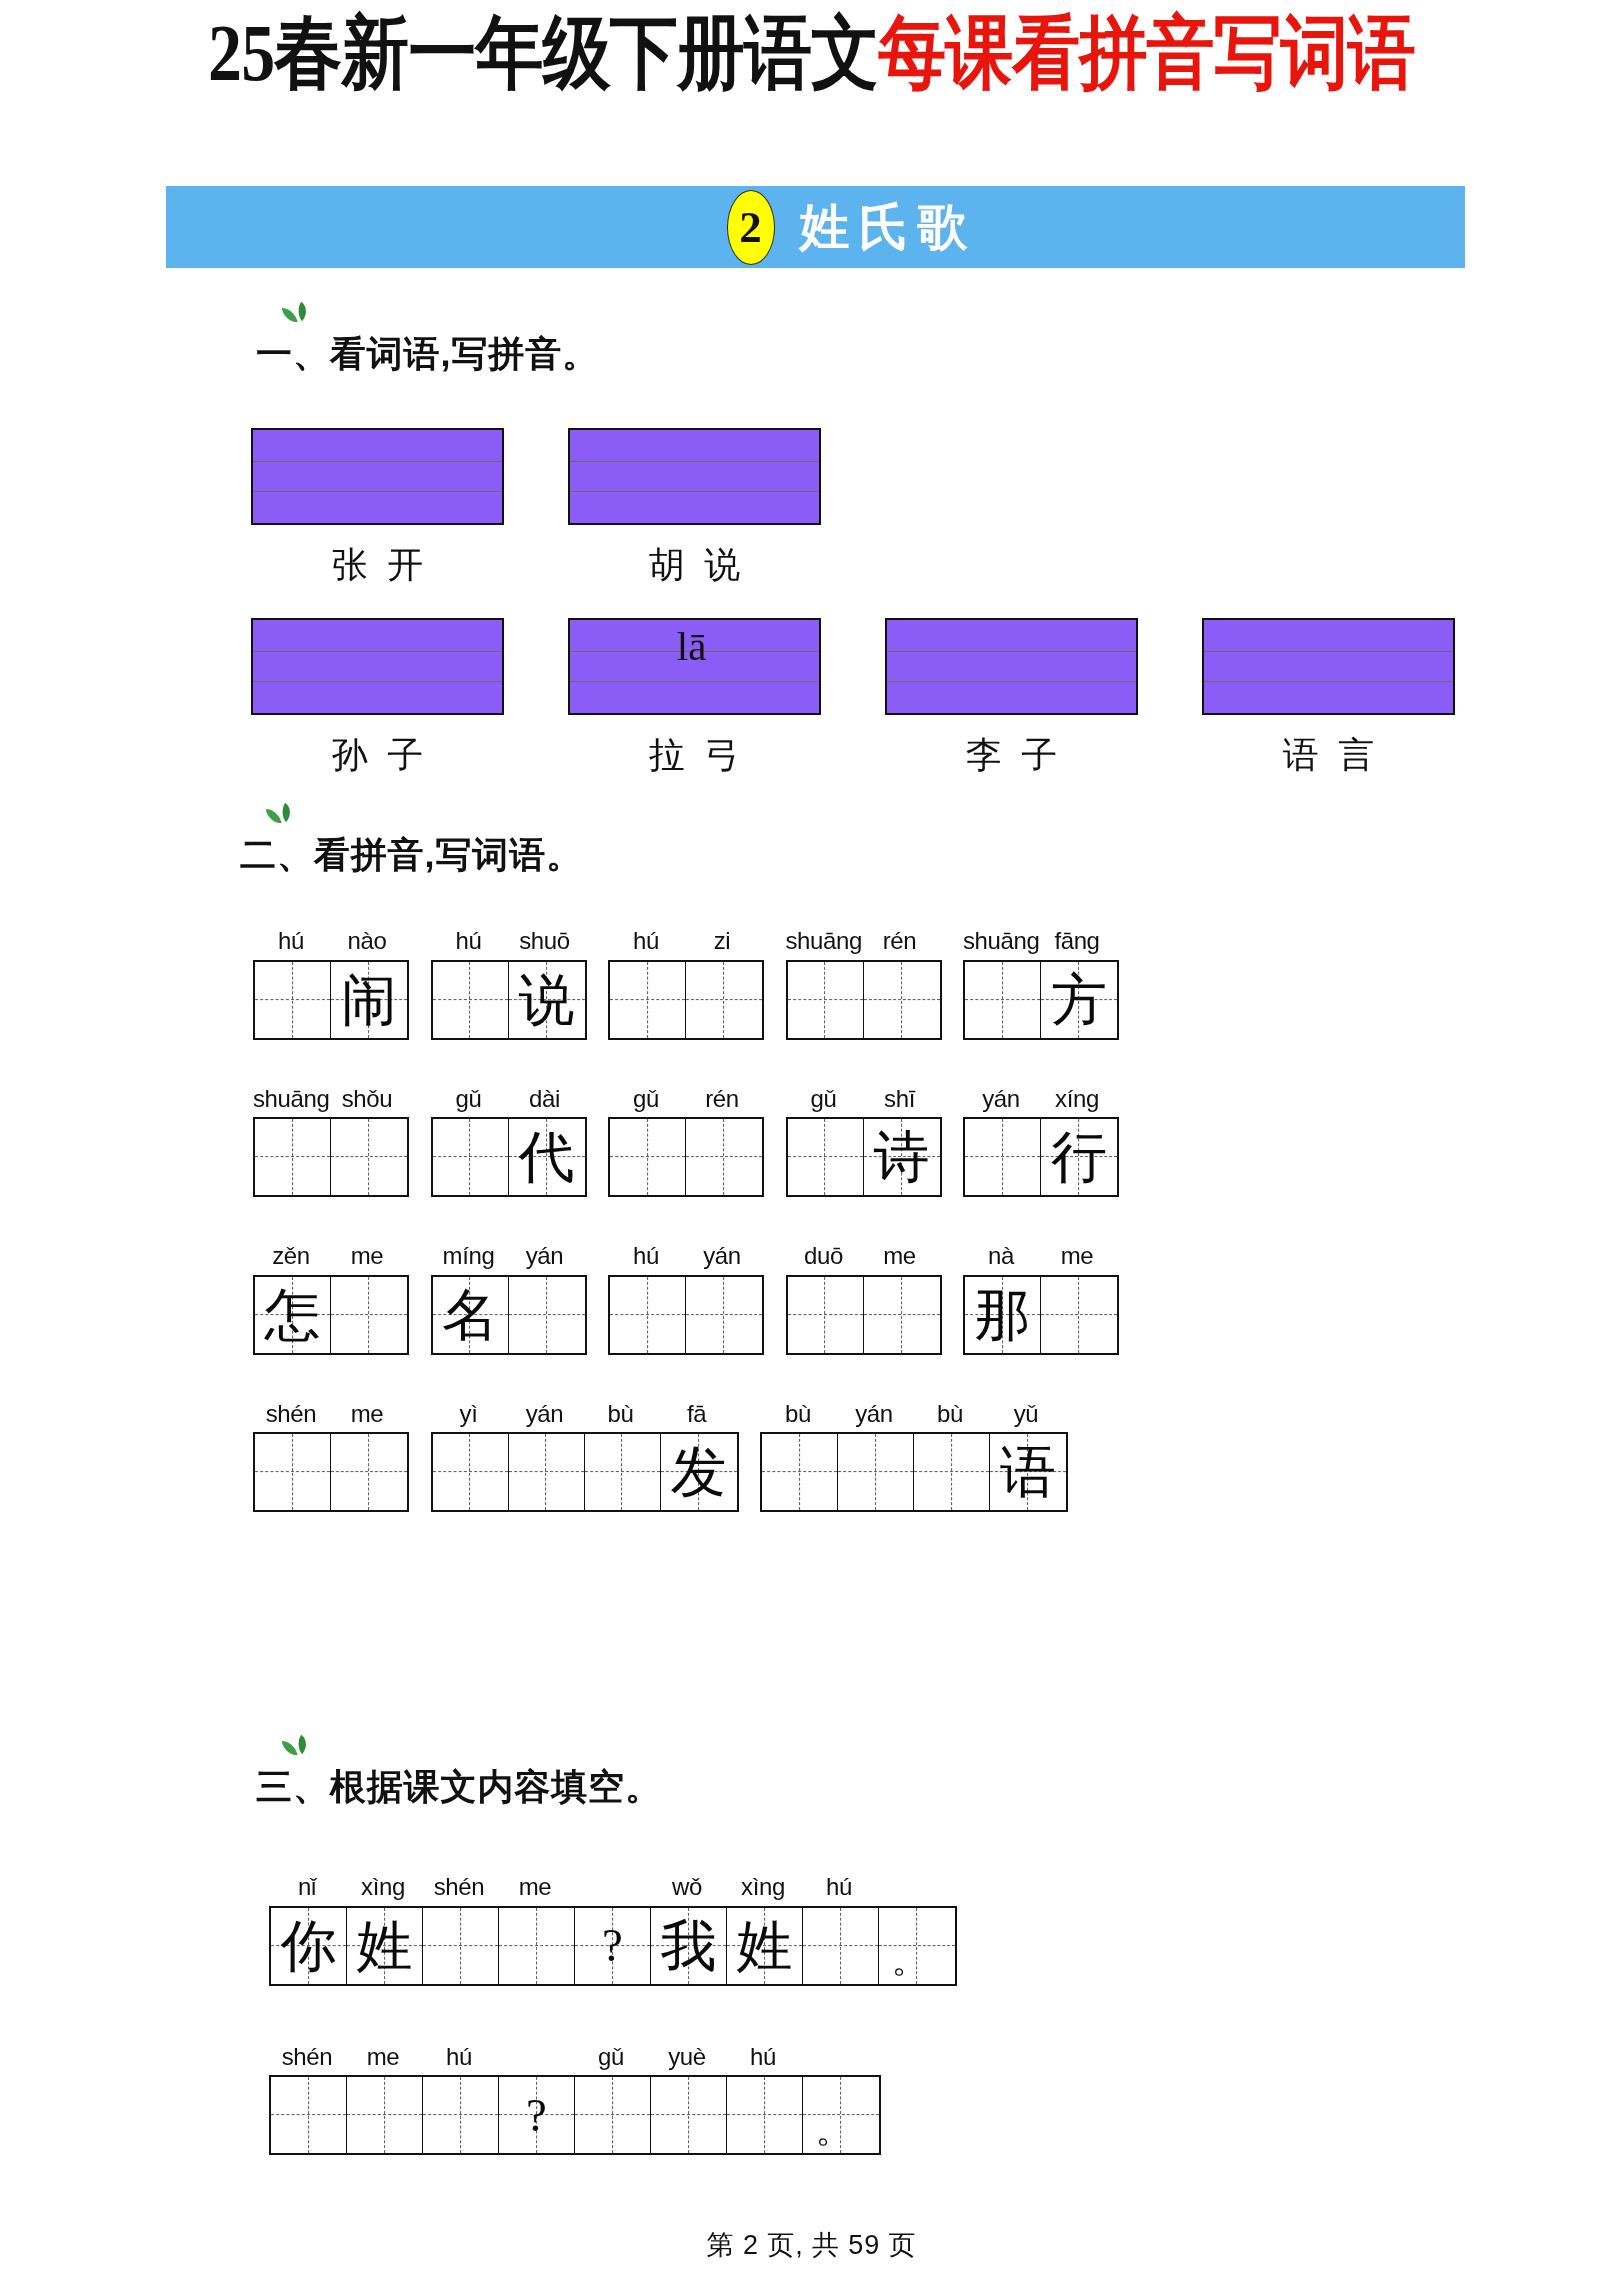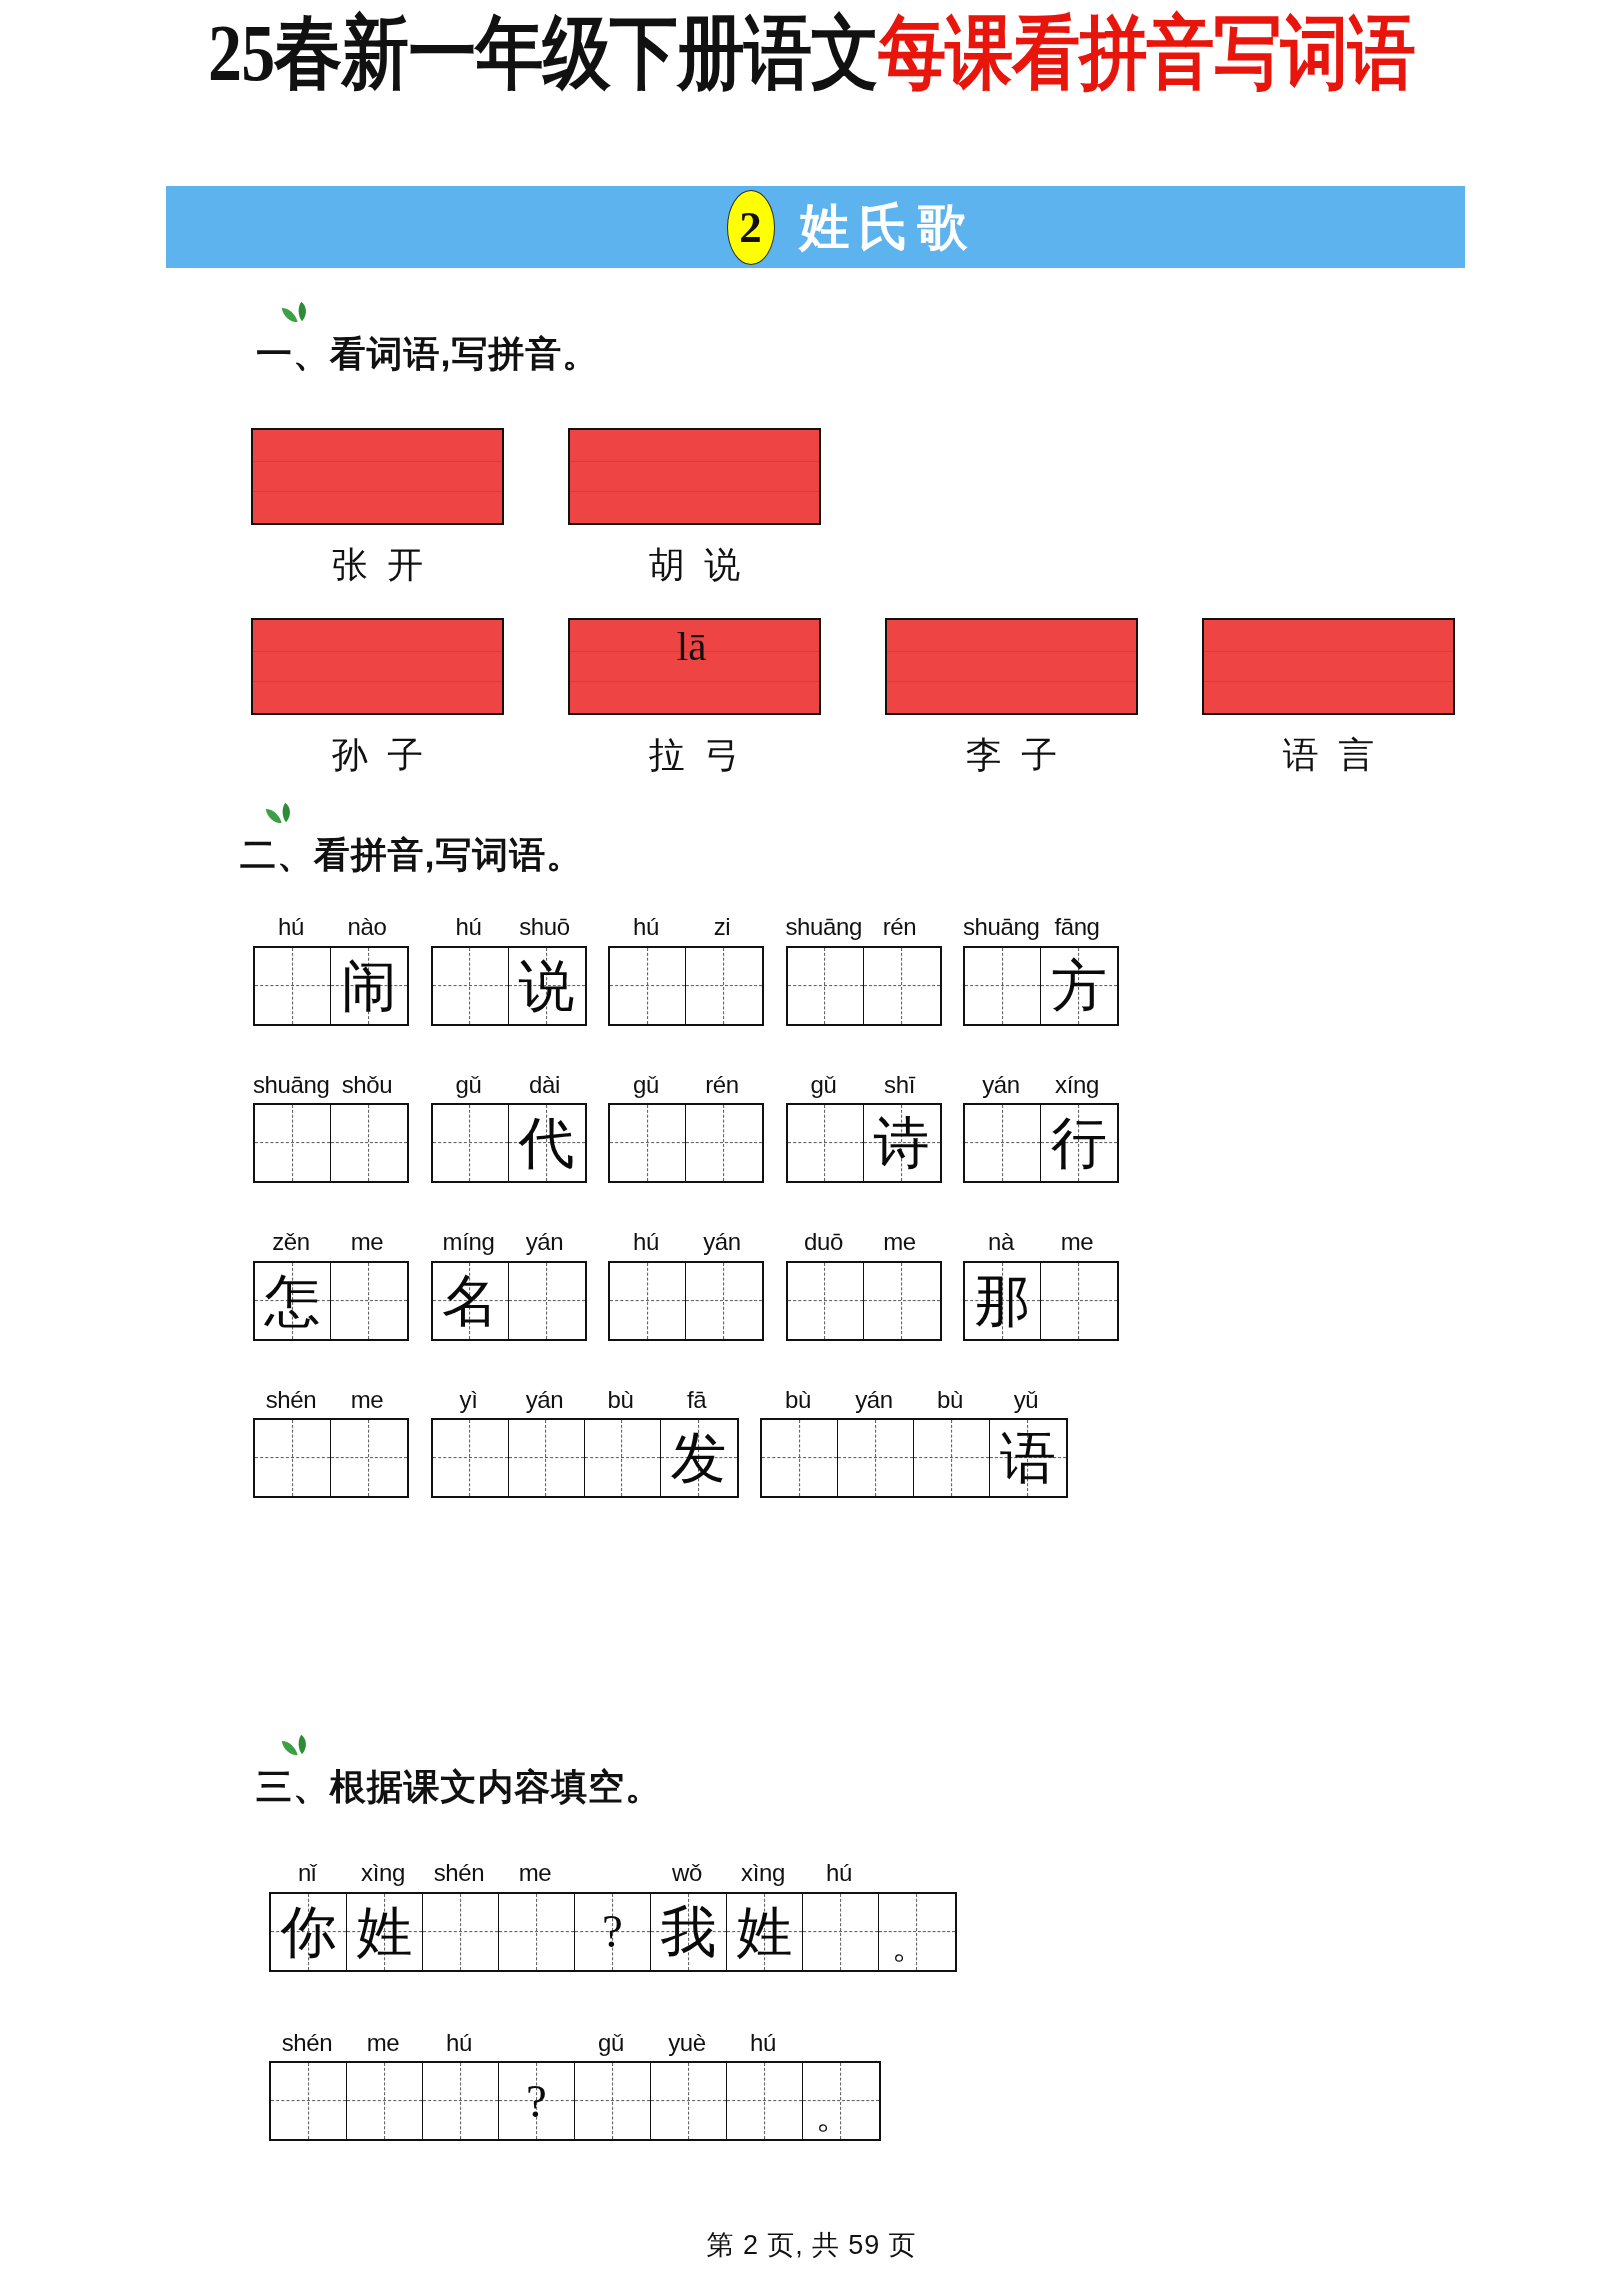--- a/index.html
+++ b/index.html
@@ -82,21 +82,21 @@
     color:#111;
     letter-spacing:0.9px;
     white-space:nowrap;
   }
 
   
   .four-line{
     width:253px; height:97px;
     border:2.7px solid #111;
     position:relative;
-    background:#ef4444;
+    background:#8b5cf6;
   }
   .four-line i{
     position:absolute; left:0; right:0;
     height:0; border-top:1.3px solid #6b6b6b;
   }
   .four-line i.l1{ top:33%; }
   .four-line i.l2{ top:66%; }
   .fl-hint{
     position:absolute;
     left:50%; top:6%;
@@ -148,20 +148,21 @@
     color:#0a0a0a;
     line-height:1;
     z-index:2;
   }
   .tzg .ch.small{ font-size:36px; align-items:flex-end; justify-content:flex-start; padding:0 0 5.4px 12.5px; }
   .tzg .ch.mid{ font-size:47px; }
 
   .py-row{
     display:flex;
     align-items:flex-end;
+    margin-top:14px;
   }
   .py-item{ position:relative; }
   .py-labels{
     display:flex;
     margin-bottom:4.5px;
   }
   .py-labels span{
     width:76px;
     text-align:center;
     font-family:"Liberation Sans", sans-serif;

